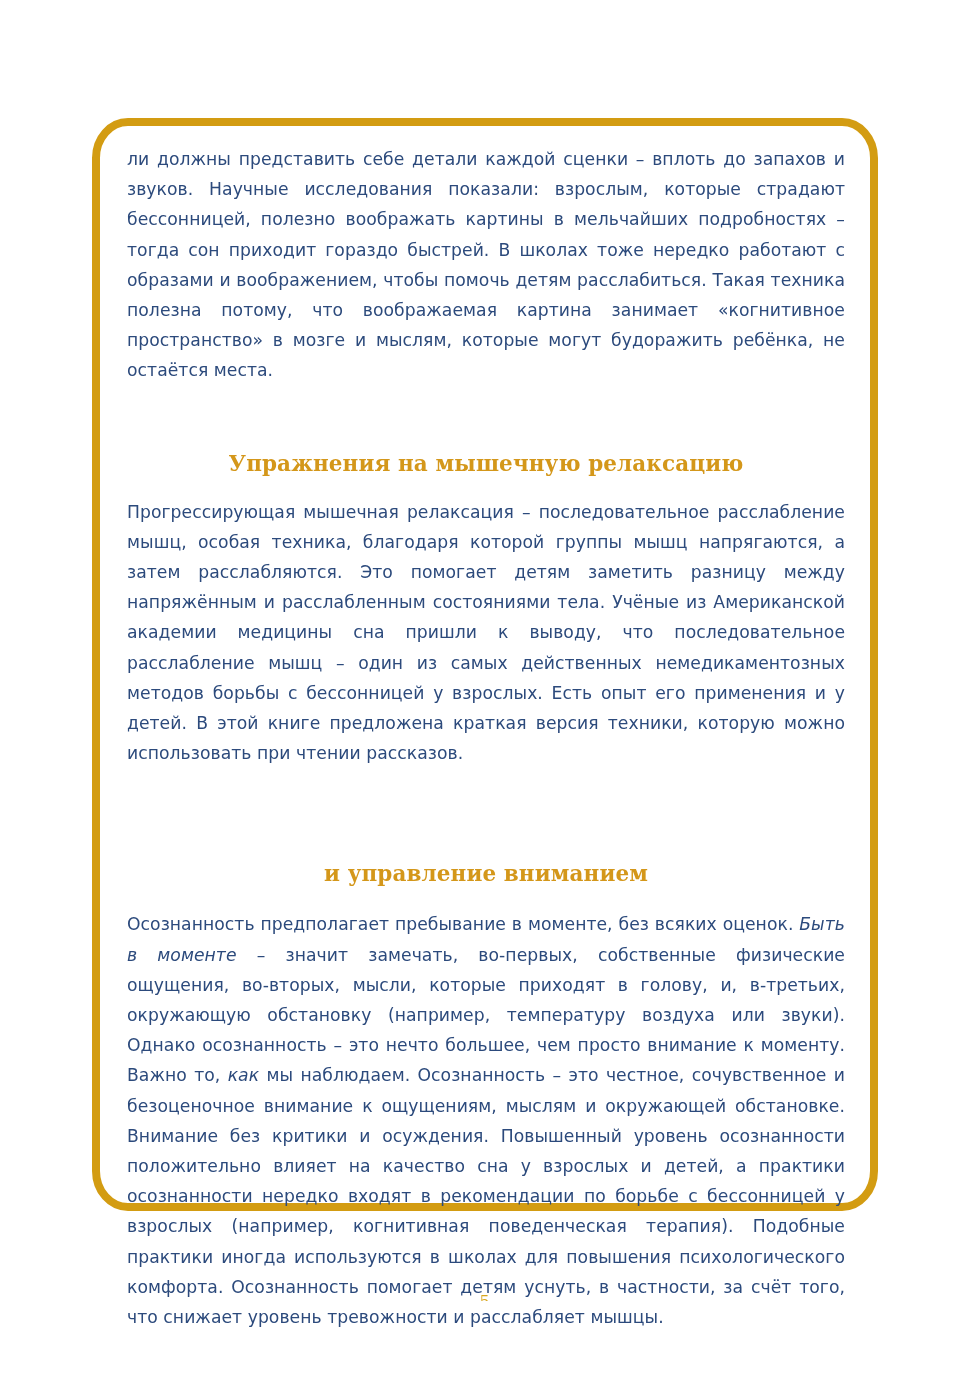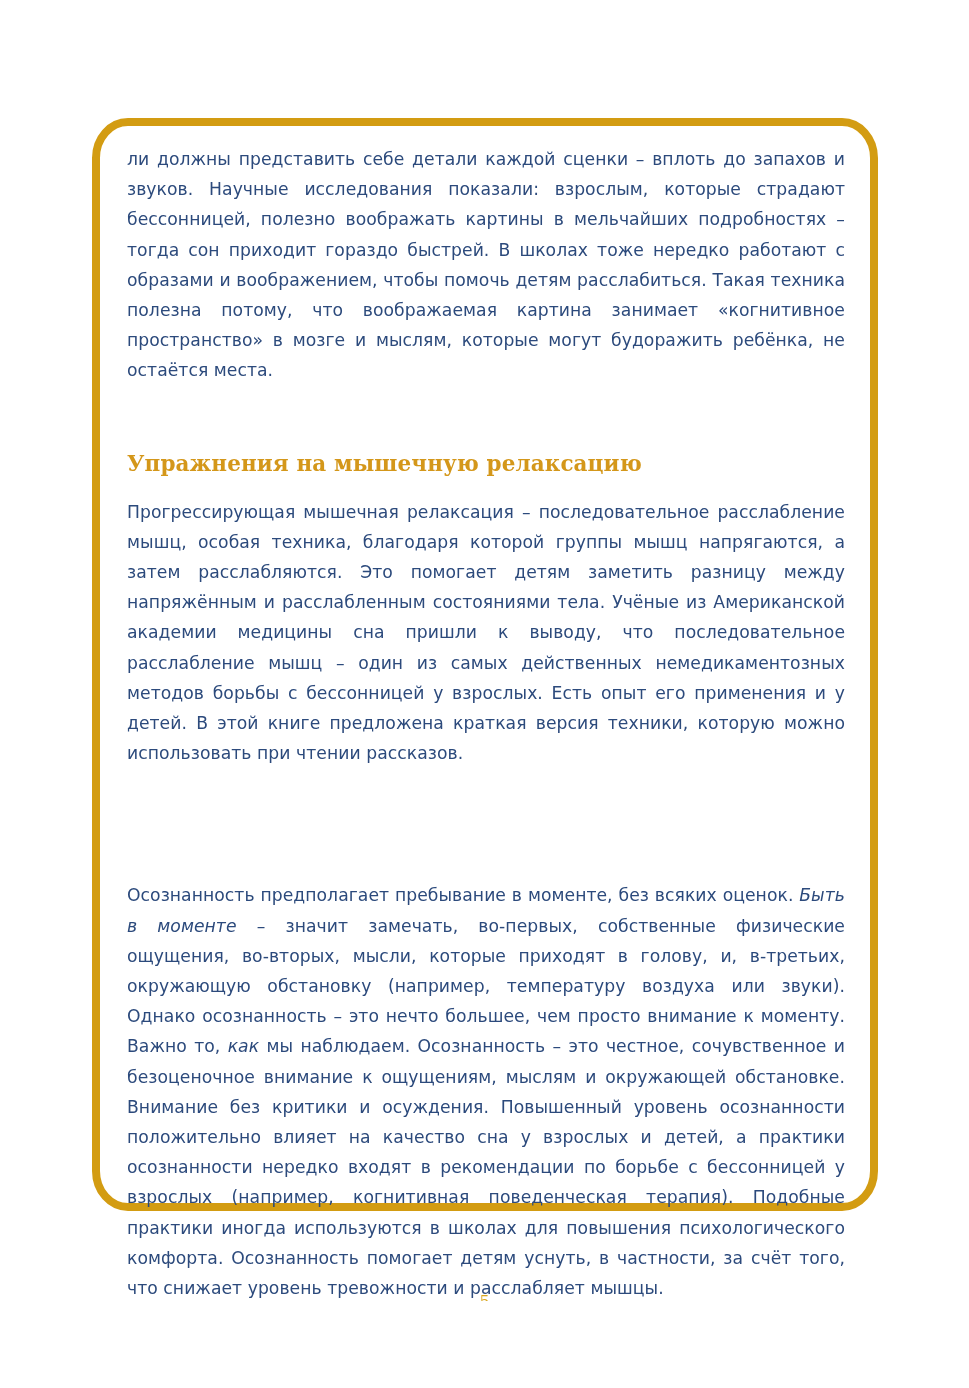--- a/index.html
+++ b/index.html
@@ -50,20 +50,21 @@
   .italic { font-style: italic; }
 
   h2.heading {
     margin: 0;
     color: #d4971a;
     font-family: "DejaVu Serif", serif;
     font-weight: 700;
     font-size: 21.5px;
     line-height: 29px;
     letter-spacing: 0.1px;
+    text-align: center;
   }
 
   .gap-after-para-1 { height: 63px; }
   .gap-after-head-1 { height: 19px; }
   .gap-after-para-2 { height: 62px; }
   .gap-after-head-2 { height: 21px; }
 
   
   .page-number {
     position: absolute;
@@ -111,20 +112,21 @@
     <h2 class="heading">Упражнения на мышечную релаксацию</h2>
 
     <div class="gap-after-head-1"></div>
 
     <p class="body">Прогрессирующая мышечная релаксация – последовательное расслабление мышц, особая техника, благодаря которой группы мышц напрягаются, а затем расслабляются. Это помогает детям заметить разницу между напряжённым и расслабленным состояниями тела. Учёные из Американской академии медицины сна пришли к выводу, что последовательное расслабление мышц – один из самых действенных немедикаментозных методов борьбы с бессонницей у взрослых. Есть опыт его применения и у детей. В этой книге предложена краткая версия техники, которую можно использовать при чтении рассказов.</p>
 
     <div class="gap-after-para-2"></div>
 
     <h2 class="heading">
       <br>
+      <span>и управление вниманием</span>
     </h2>
 
     <div class="gap-after-head-2"></div>
 
     <p class="body"><span>Осознанность предполагает пребывание в моменте, без всяких оценок. </span><span class="italic">Быть в моменте</span><span> – значит замечать, во-первых, собственные физические ощущения, во-вторых, мысли, которые приходят в голову, и, в-третьих, окружающую обстановку (например, температуру воздуха или звуки). Однако осознанность – это нечто большее, чем просто внимание к моменту. Важно то, </span><span class="italic">как</span><span> мы наблюдаем. Осознанность – это честное, сочувственное и безоценочное внимание к ощущениям, мыслям и окружающей обстановке. Внимание без критики и осуждения. Повышенный уровень осознанности положительно влияет на качество сна у взрослых и детей, а практики осознанности нередко входят в рекомендации по борьбе с бессонницей у взрослых (например, когнитивная поведенческая терапия). Подобные практики иногда используются в школах для повышения психологического комфорта. Осознанность помогает детям уснуть, в частности, за счёт того, что снижает уровень тревожности и расслабляет мышцы.</span></p>
 
   </div>
 
   <div class="page-number">5</div>
 

